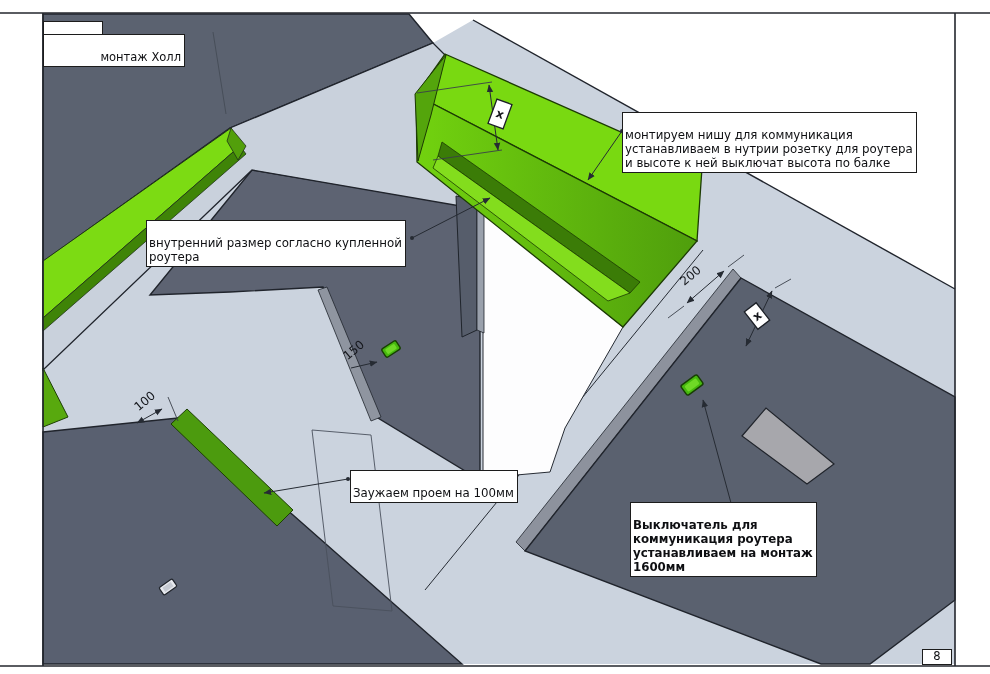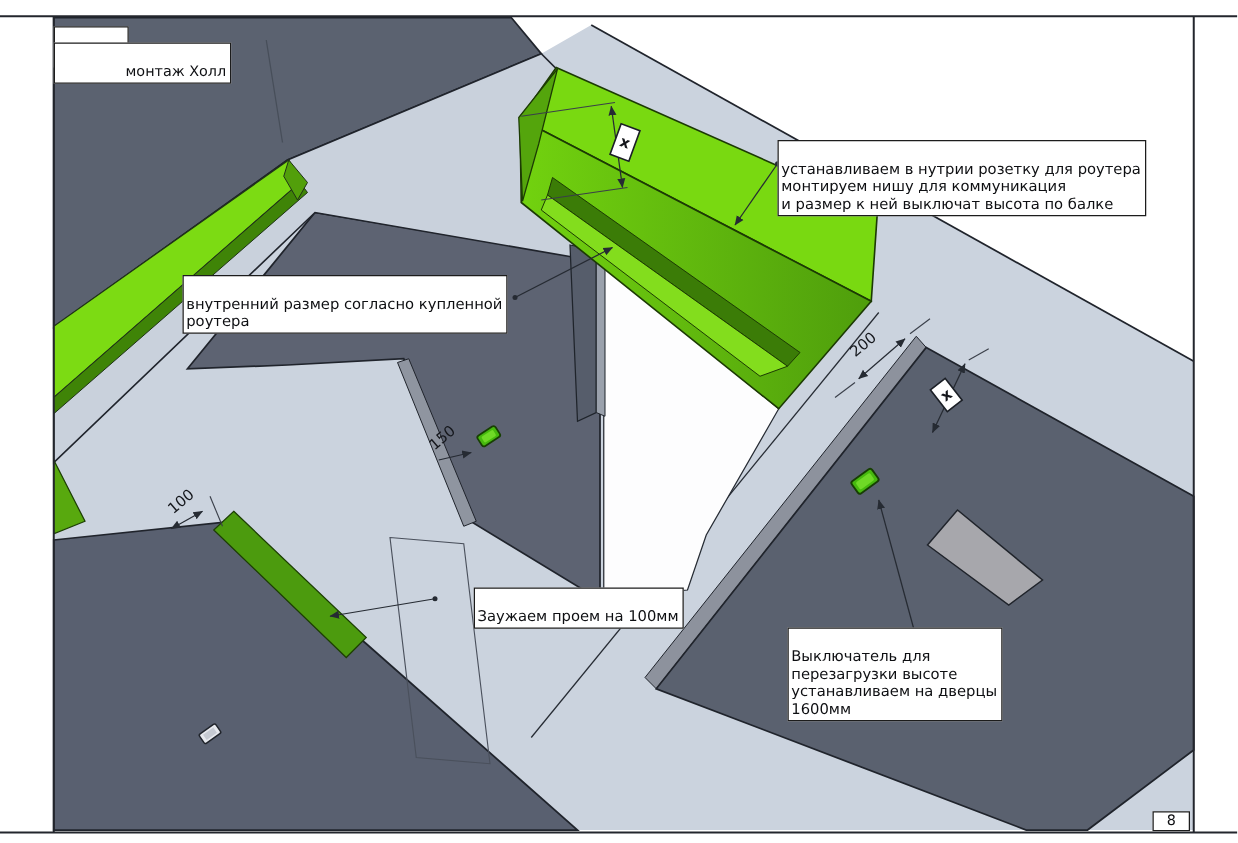--- a/index.html
+++ b/index.html
@@ -6,22 +6,22 @@
   #stage{position:relative;width:990px;height:674px;background:#ffffff;overflow:hidden;
          font-family:"DejaVu Sans","Liberation Sans",sans-serif;}
   #scene-svg{position:absolute;left:0;top:0;}
   .ann{position:absolute;background:#ffffff;border:1px solid #1c1c1c;color:#0e0f12;
        font-size:12px;line-height:1.18;padding:16px 3px 1px 2px;white-space:nowrap;box-sizing:border-box;}
   .ann .ln{white-space:nowrap;}
   #ann-montazh{left:43px;top:21px;min-width:60px;font-size:11.5px;}
   #ann-hall{left:43px;top:34px;min-width:142px;font-size:11.5px;text-align:right;}
   #ann-niche{left:622px;top:112px;font-size:11.8px;}
   #ann-inner{left:146px;top:220px;font-size:11.8px;}
-  #ann-narrow{left:350px;top:470px;font-size:11.8px;margin-left:29px;}
-  #ann-switch{left:630px;top:502px;font-size:11.8px;}
+  #ann-narrow{left:350px;top:470px;font-size:11.8px;}
+  #ann-switch{left:630px;top:502px;font-size:11.8px;font-weight:bold;}
   #ann-page{left:922px;top:649px;width:30px;height:16px;text-align:center;padding:0;font-size:11.5px;}
   text{font-family:"DejaVu Sans","Liberation Sans",sans-serif;fill:#14161b;}
   .dimtxt{font-size:12px;}
   .xtxt{font-size:12px;font-weight:bold;}
 </style>
 </head>
 <body>
 
 <div id="stage">
 
@@ -148,38 +148,38 @@
 </svg>
 
 <div class="ann" id="ann-montazh">
   <div class="ln">Монтаж</div>
 </div>
 <div class="ann" id="ann-hall">
   <div class="ln">монтаж Холл</div>
 </div>
 
 <div class="ann" id="ann-niche">
+  <div class="ln">монтируем нишу для коммуникация</div>
   <div class="ln">устанавливаем в нутрии розетку для роутера</div>
-  <div class="ln">монтируем нишу для коммуникация</div>
-  <div class="ln">и размер к ней выключат высота по балке</div>
+  <div class="ln">и высоте к ней выключат высота по балке</div>
 </div>
 
 <div class="ann" id="ann-inner">
   <div class="ln">внутренний размер согласно купленной</div>
   <div class="ln">роутера</div>
 </div>
 
 <div class="ann" id="ann-narrow">
   <div class="ln">Заужаем проем на 100мм</div>
 </div>
 
 <div class="ann" id="ann-switch">
   <div class="ln">Выключатель для</div>
-  <div class="ln">перезагрузки высоте</div>
-  <div class="ln">устанавливаем на дверцы</div>
+  <div class="ln">коммуникация роутера</div>
+  <div class="ln">устанавливаем на монтаж</div>
   <div class="ln">1600мм</div>
 </div>
 
 <div class="ann" id="ann-page">
   <span>8</span>
 </div>
 
 </div>
 
 </body></html>

